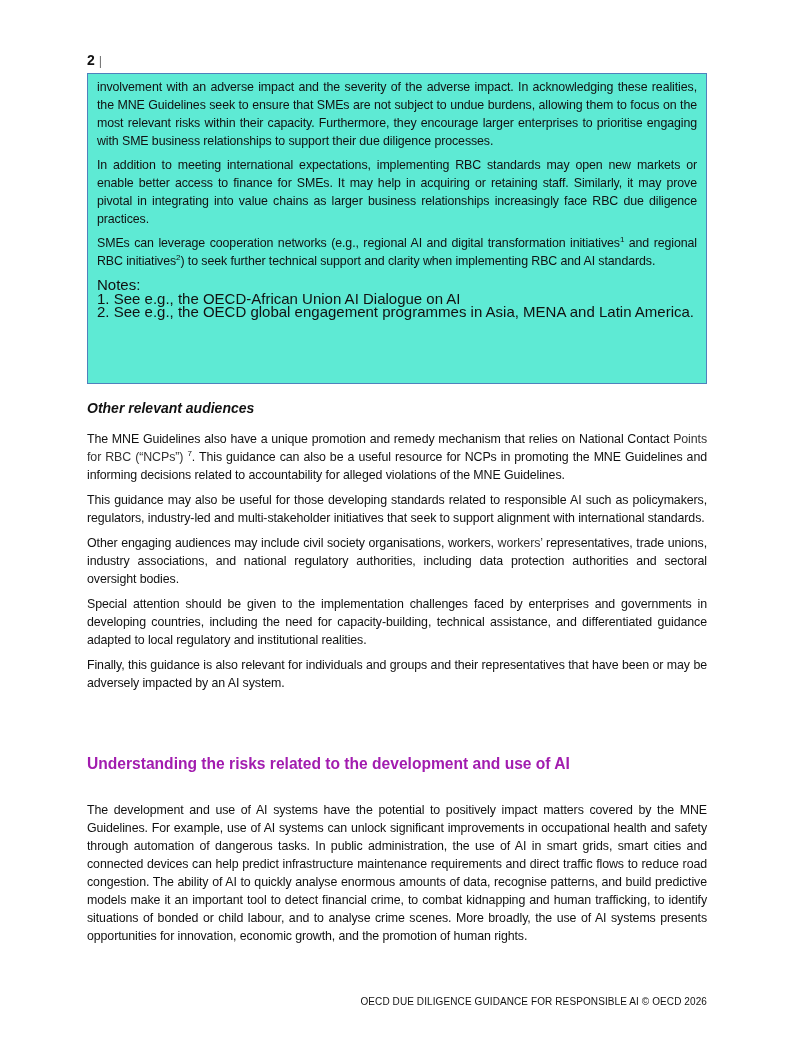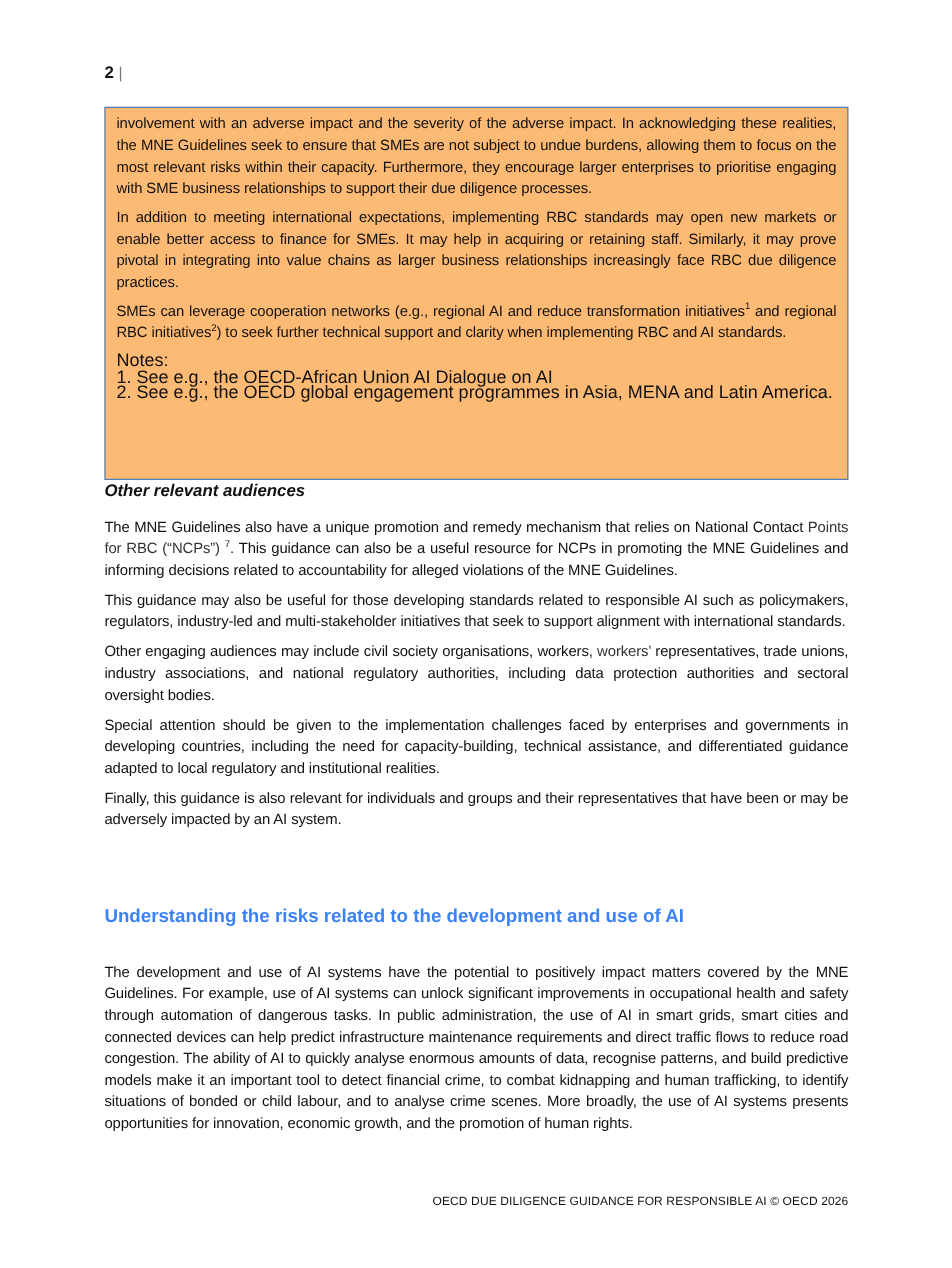--- a/index.html
+++ b/index.html
@@ -26,24 +26,24 @@
     }
     .page-header .sep {
       font-weight: normal;
       color: #777;
       margin-left: 4px;
       font-size: 13px;
     }
     .box {
       position: absolute;
       left: 87px;
-      top: 89px;
+      top: 73px;
       width: 620px;
       height: 311px;
-      background: #fdba74;
+      background: #5eead4;
       border: 1px solid #4f81bd;
       padding: 4px 9px 0 9px;
     }
     .box p {
       font-size: 12.4px;
       line-height: 18px;
       text-align: justify;
       margin-bottom: 6px;
       letter-spacing: -0.1px;
     }
@@ -80,21 +80,21 @@
     }
     .content p .soft {
       color: #333;
     }
     .section-heading {
       position: absolute;
       left: 87px;
       top: 754px;
       font-size: 15.6px;
       font-weight: bold;
-      color: #3b82f6;
+      color: #a21caf;
       line-height: 20px;
     }
     .section-body {
       position: absolute;
       left: 87px;
       top: 791px;
       width: 620px;
     }
     .section-body p {
       font-size: 12.4px;
@@ -116,21 +116,21 @@
 <body>
 
 <div class="page-header">
   <span>2</span>
   <span class="sep">|</span>
 </div>
 
 <div class="box">
   <p>involvement with an adverse impact and the severity of the adverse impact. In acknowledging these realities, the MNE Guidelines seek to ensure that SMEs are not subject to undue burdens, allowing them to focus on the most relevant risks within their capacity. Furthermore, they encourage larger enterprises to prioritise engaging with SME business relationships to support their due diligence processes.</p>
   <p>In addition to meeting international expectations, implementing RBC standards may open new markets or enable better access to finance for SMEs. It may help in acquiring or retaining staff. Similarly, it may prove pivotal in integrating into value chains as larger business relationships increasingly face RBC due diligence practices.</p>
-  <p class="last"><span>SMEs can leverage cooperation networks (e.g., regional AI and reduce transformation initiatives</span><sup>1</sup><span> and regional RBC initiatives</span><sup>2</sup><span>) to seek further technical support and clarity when implementing RBC and AI standards.</span></p>
+  <p class="last"><span>SMEs can leverage cooperation networks (e.g., regional AI and digital transformation initiatives</span><sup>1</sup><span> and regional RBC initiatives</span><sup>2</sup><span>) to seek further technical support and clarity when implementing RBC and AI standards.</span></p>
   <div class="notes">
     <div>Notes:</div>
     <div>1. See e.g., the OECD-African Union AI Dialogue on AI</div>
     <div>2. See e.g., the OECD global engagement programmes in Asia, MENA and Latin America.</div>
   </div>
 </div>
 
 <div class="content">
   <div class="subheading">Other relevant audiences</div>
   <p><span>The MNE Guidelines also have a unique promotion and remedy mechanism that relies on National Contact </span><span class="soft">Points for RBC (“NCPs”)</span> <sup>7</sup><span>. This guidance can also be a useful resource for NCPs in promoting the MNE Guidelines and informing decisions related to accountability for alleged violations of the MNE Guidelines.</span></p>

